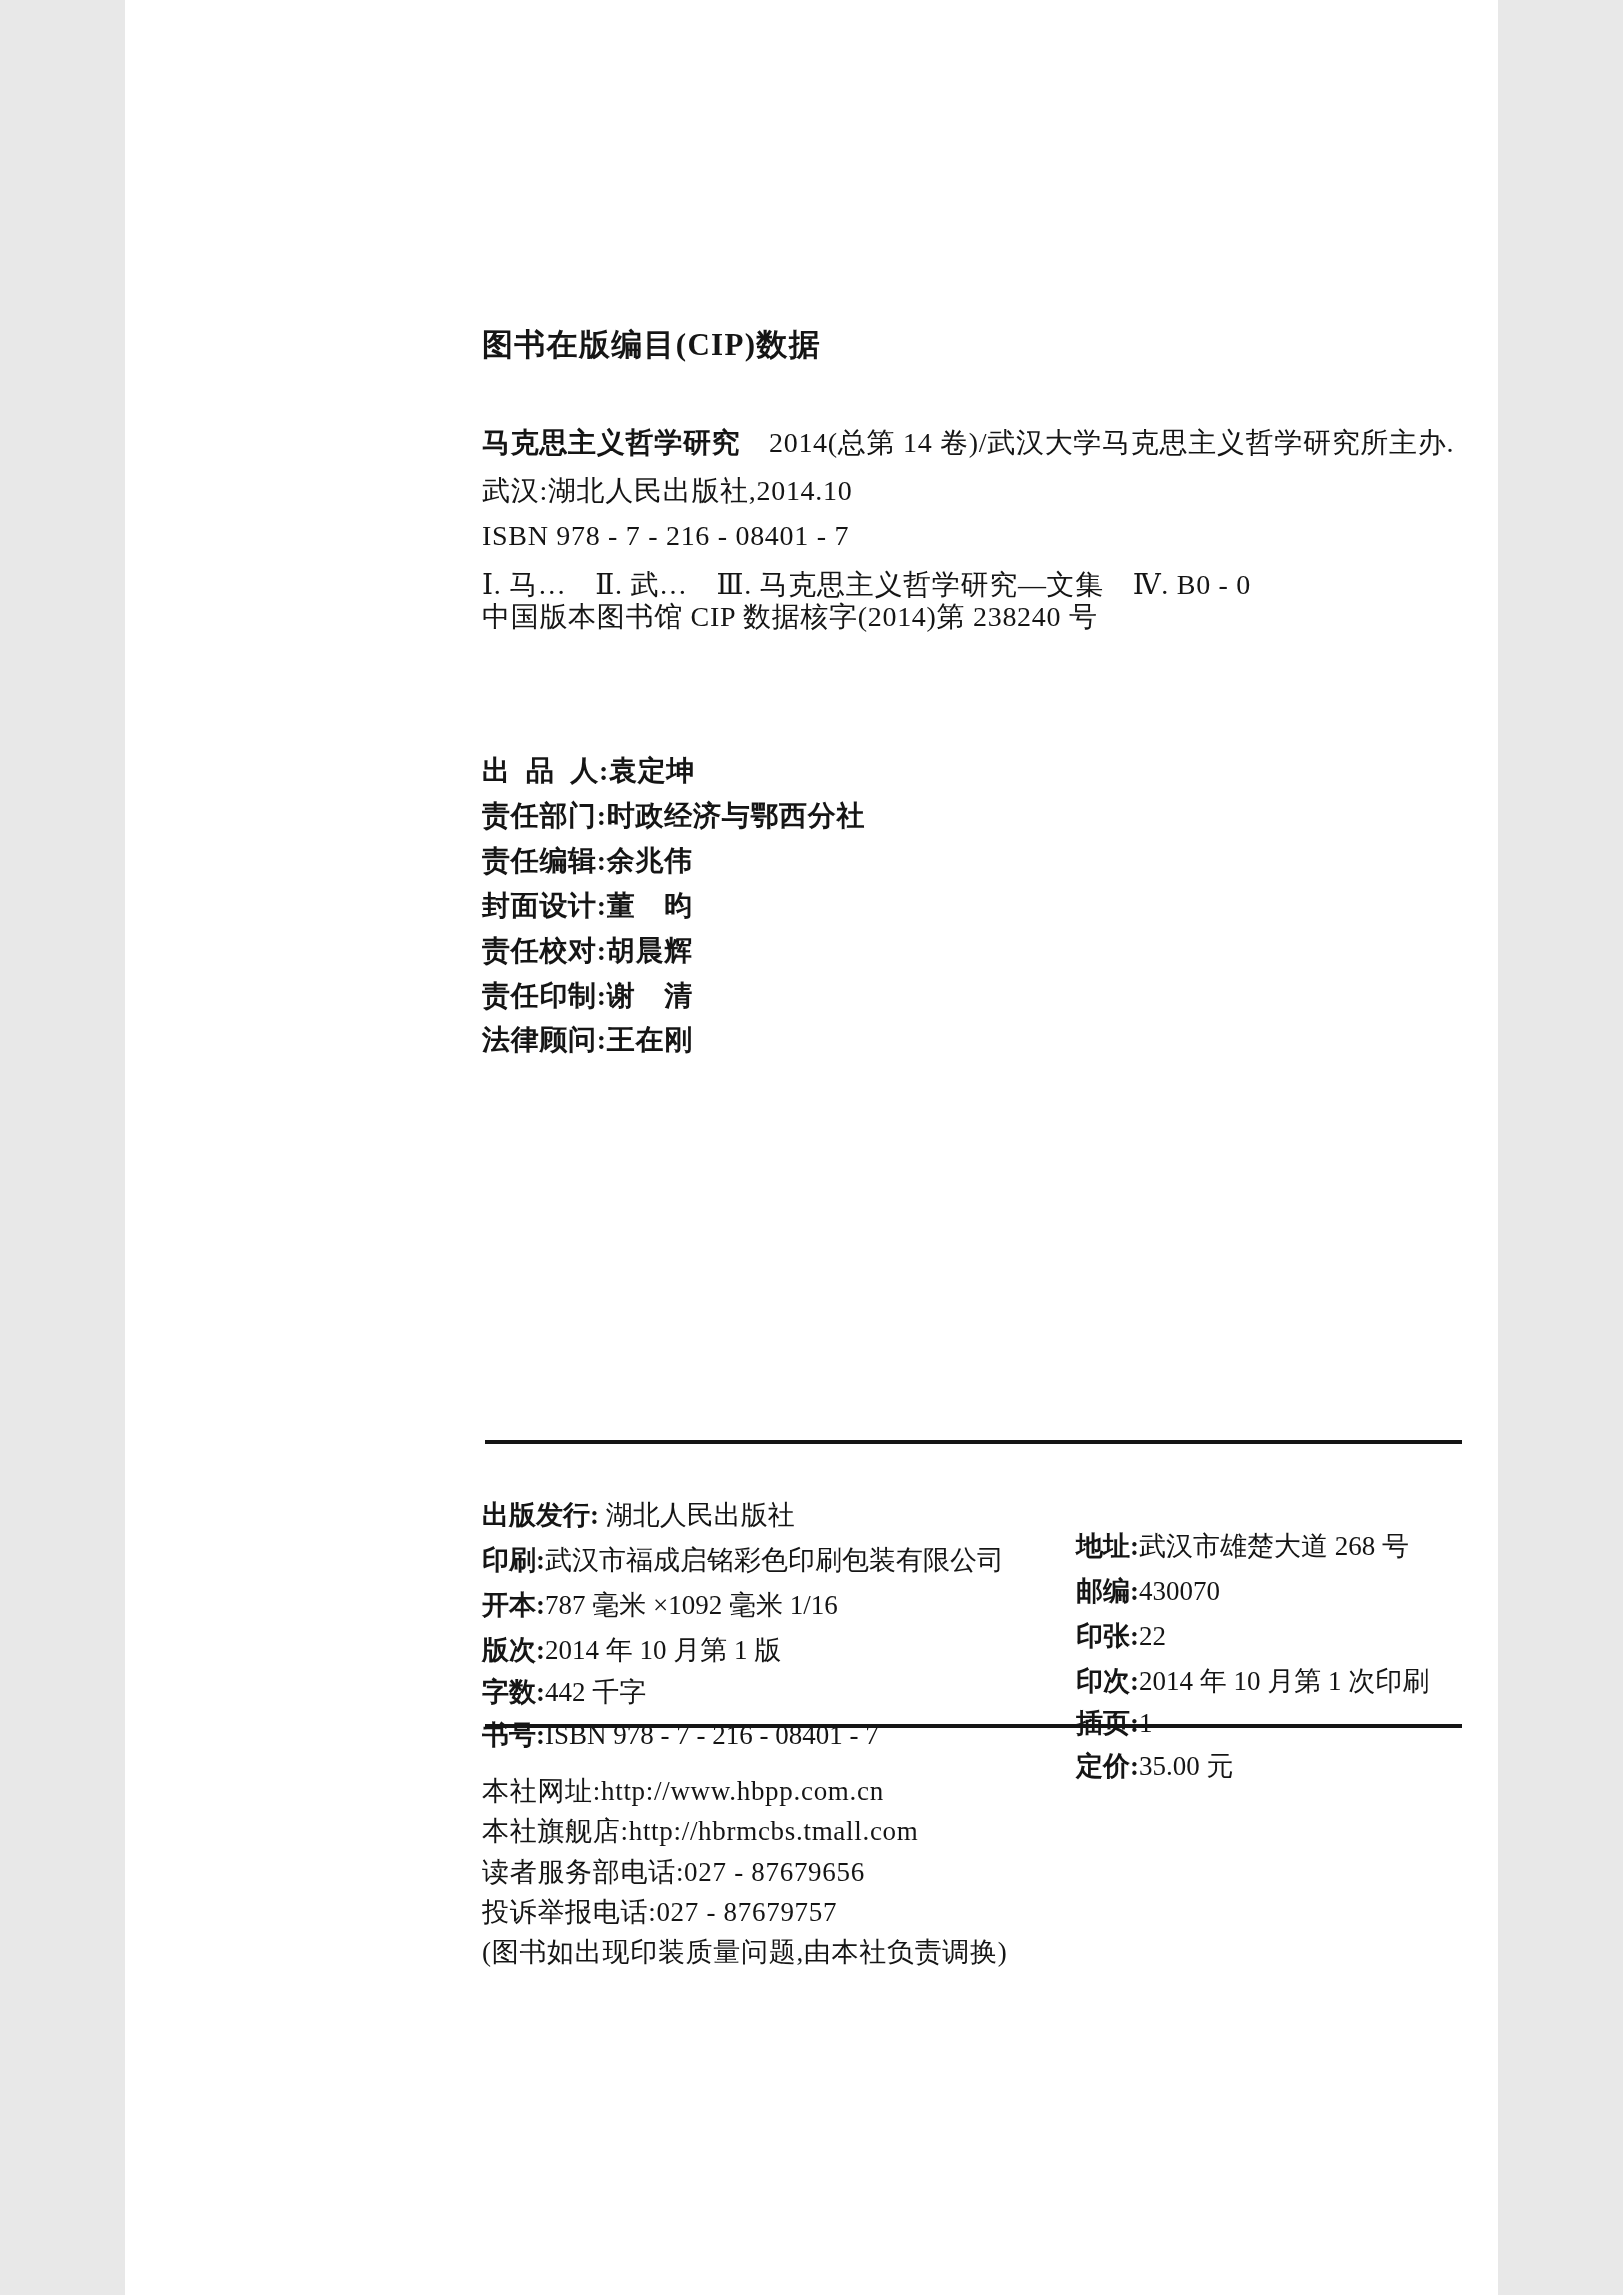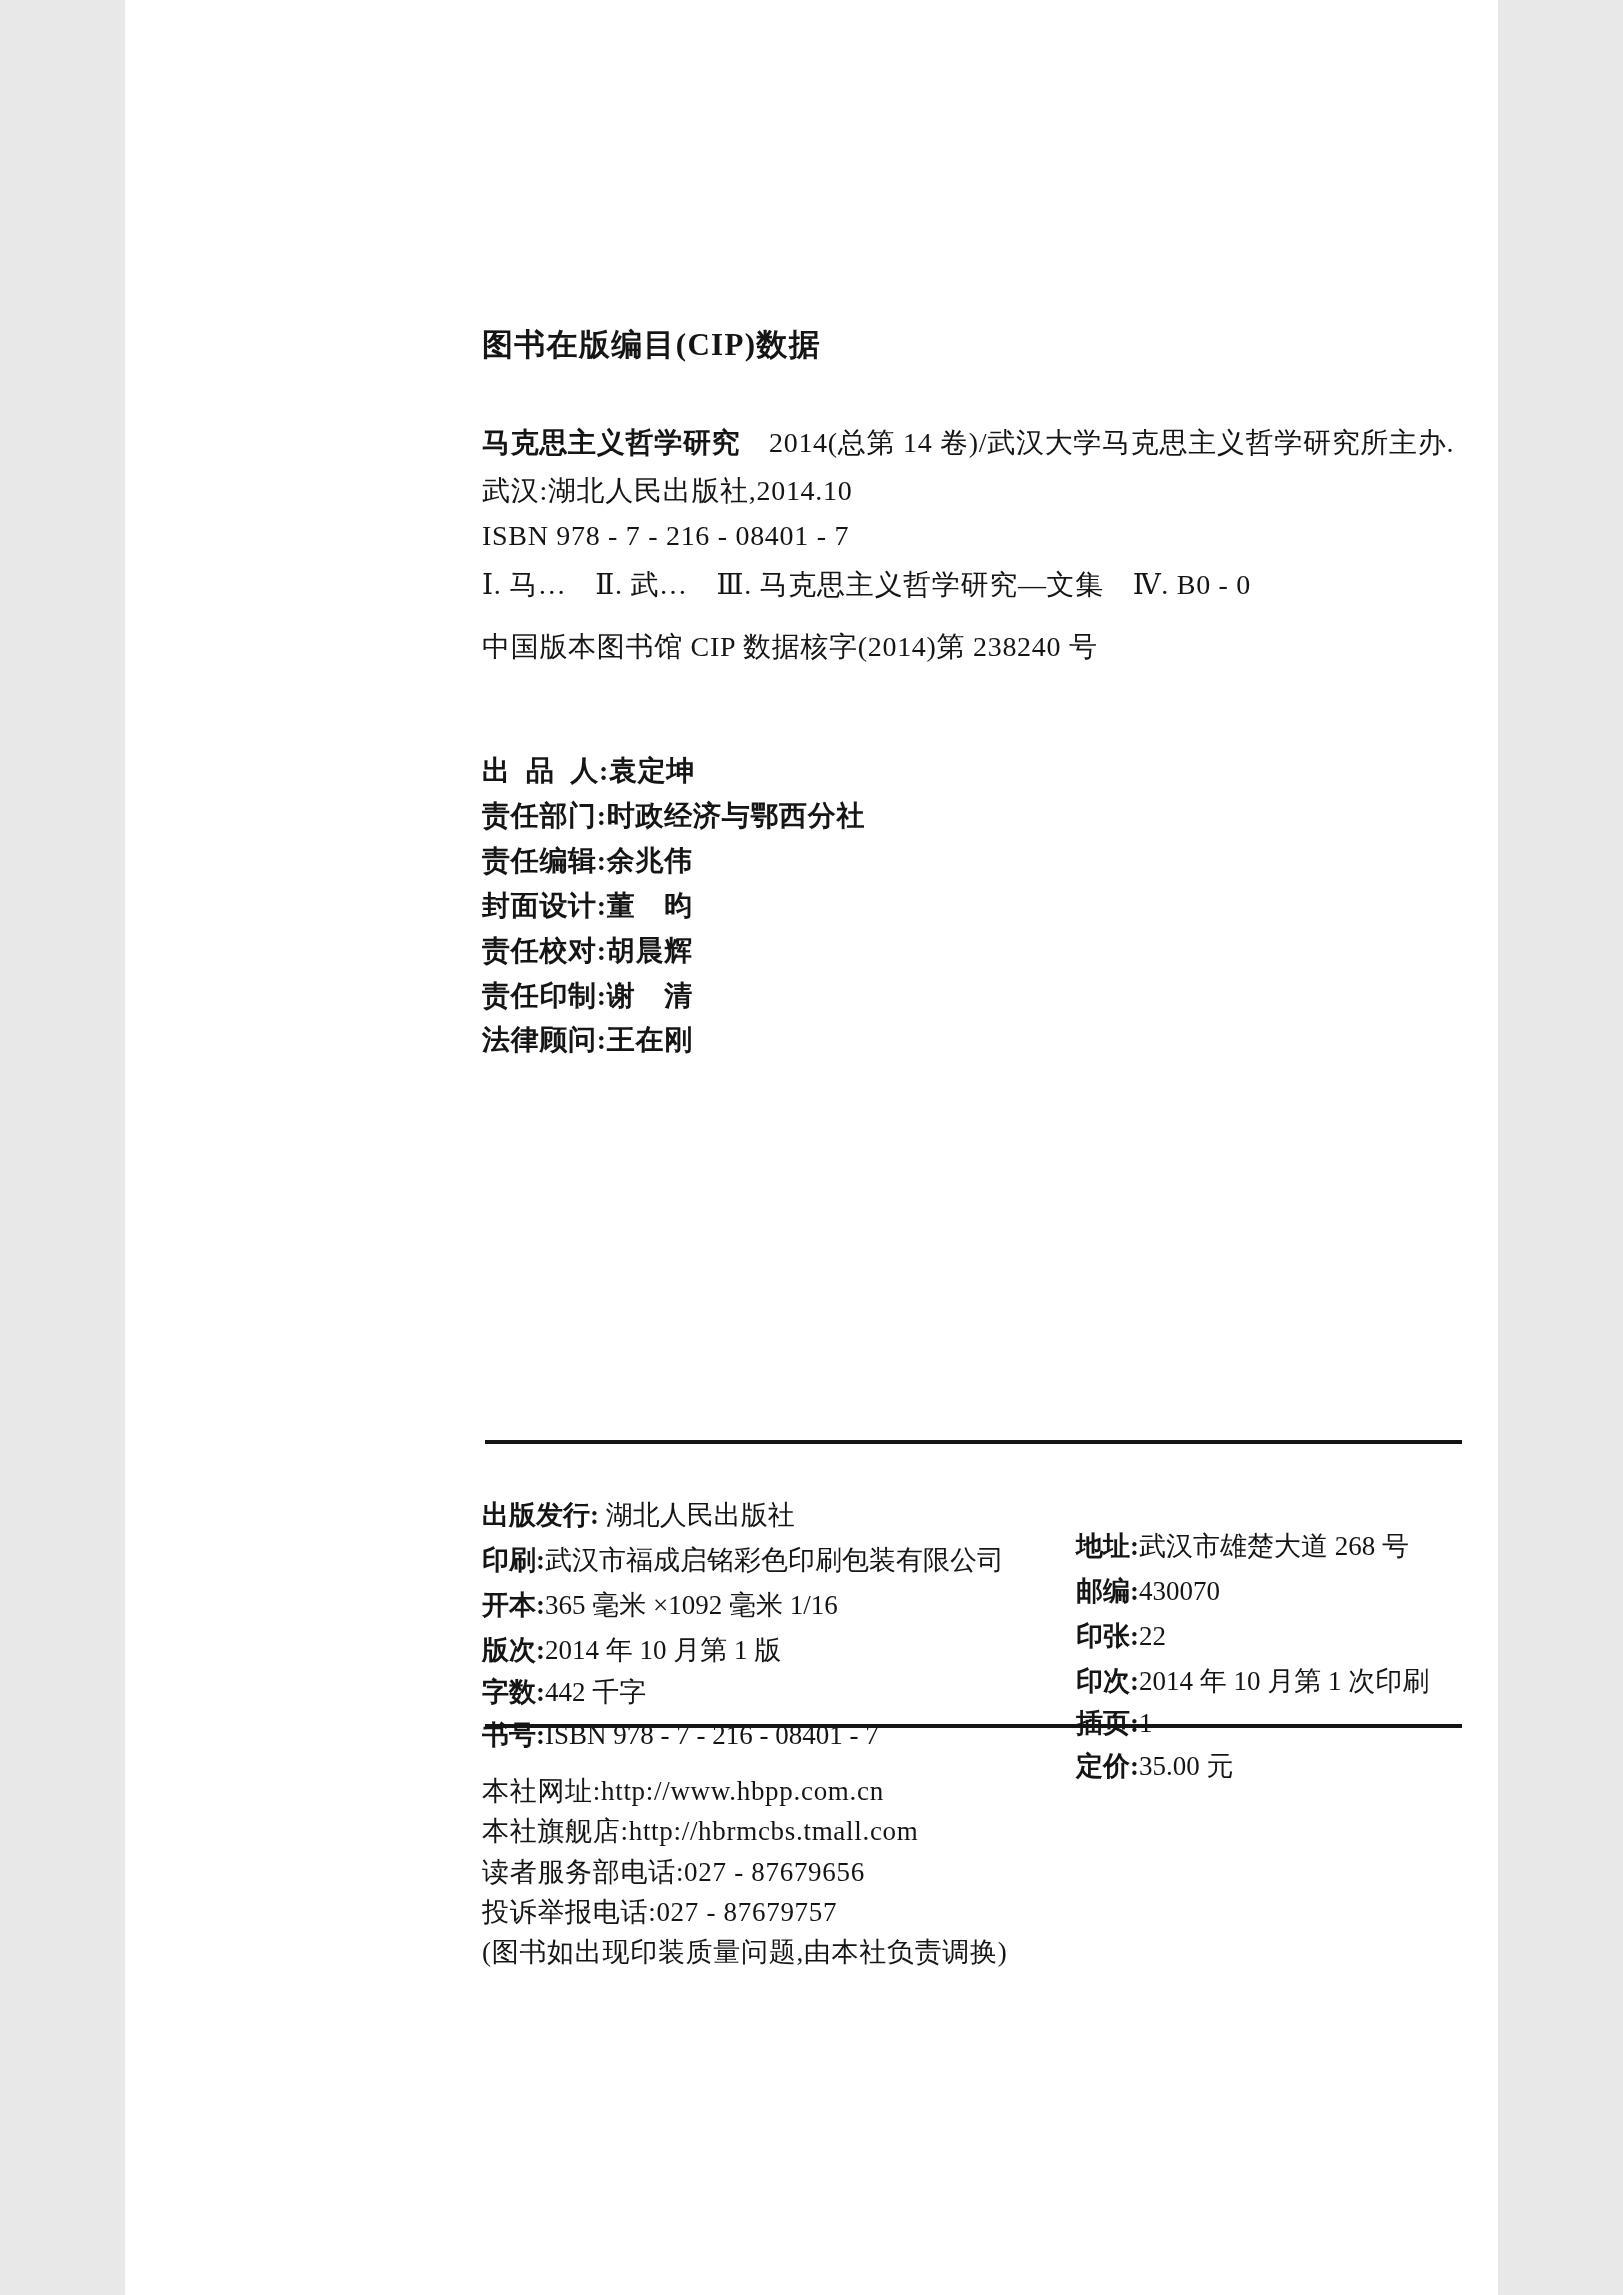--- a/index.html
+++ b/index.html
@@ -34,42 +34,42 @@
 <body>
 
 <div class="page">
 
   <div class="abs cip-heading">图书在版编目(CIP)数据</div>
 
   <div class="abs cip-line" style="top:424px"><span class="b">马克思主义哲学研究</span><span>　2014(总第 14 卷)/武汉大学马克思主义哲学研究所主办.</span></div>
   <div class="abs cip-line" style="top:472px">武汉:湖北人民出版社,2014.10</div>
   <div class="abs cip-line" style="top:520px">ISBN 978 - 7 - 216 - 08401 - 7</div>
   <div class="abs cip-line" style="top:566px">Ⅰ. 马…　Ⅱ. 武…　Ⅲ. 马克思主义哲学研究—文集　Ⅳ. B0 - 0</div>
-  <div class="abs cip-line" style="top:628px">中国版本图书馆 CIP 数据核字(2014)第 238240 号</div>
+  <div class="abs cip-line" style="top:598px">中国版本图书馆 CIP 数据核字(2014)第 238240 号</div>
 
   <div class="abs credit-line" style="top:752px"><span>出  品  人:</span><span>袁定坤</span></div>
   <div class="abs credit-line" style="top:797px"><span>责任部门:</span><span>时政经济与鄂西分社</span></div>
   <div class="abs credit-line" style="top:842px"><span>责任编辑:</span><span>余兆伟</span></div>
   <div class="abs credit-line" style="top:887px"><span>封面设计:</span><span>董　昀</span></div>
   <div class="abs credit-line" style="top:932px"><span>责任校对:</span><span>胡晨辉</span></div>
   <div class="abs credit-line" style="top:977px"><span>责任印制:</span><span>谢　清</span></div>
   <div class="abs credit-line" style="top:1021px"><span>法律顾问:</span><span>王在刚</span></div>
 
   <div class="rule" style="top:1440px"></div>
 
   <div class="abs colophon-row" style="top:1466px">
     <span class="cell-left"><span class="lbl">出版发行:</span><span> 湖北人民出版社</span></span>
     <span class="cell-right"><span class="lbl">地址:</span><span>武汉市雄楚大道 268 号</span></span>
   </div>
   <div class="abs colophon-row" style="top:1511px">
     <span class="cell-left"><span class="lbl">印刷:</span><span>武汉市福成启铭彩色印刷包装有限公司</span></span>
     <span class="cell-right"><span class="lbl">邮编:</span><span>430070</span></span>
   </div>
   <div class="abs colophon-row" style="top:1556px">
-    <span class="cell-left"><span class="lbl">开本:</span><span>365 毫米 ×1092 毫米 1/16</span></span>
+    <span class="cell-left"><span class="lbl">开本:</span><span>787 毫米 ×1092 毫米 1/16</span></span>
     <span class="cell-right"><span class="lbl">印张:</span><span>22</span></span>
   </div>
   <div class="abs colophon-row" style="top:1601px">
     <span class="cell-left"><span class="lbl">版次:</span><span>2014 年 10 月第 1 版</span></span>
     <span class="cell-right"><span class="lbl">印次:</span><span>2014 年 10 月第 1 次印刷</span></span>
   </div>
   <div class="abs colophon-row" style="top:1643px">
     <span class="cell-left"><span class="lbl">字数:</span><span>442 千字</span></span>
     <span class="cell-right"><span class="lbl">插页:</span><span>1</span></span>
   </div>

